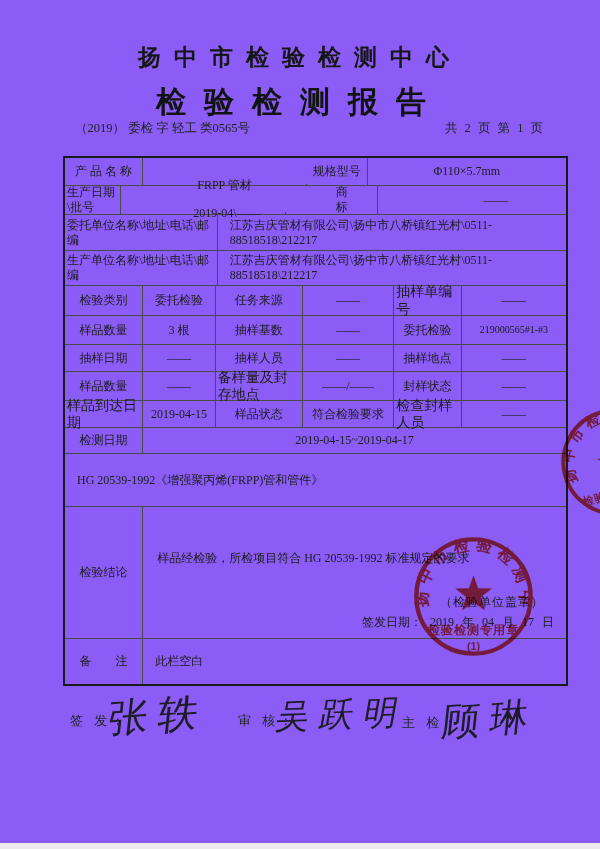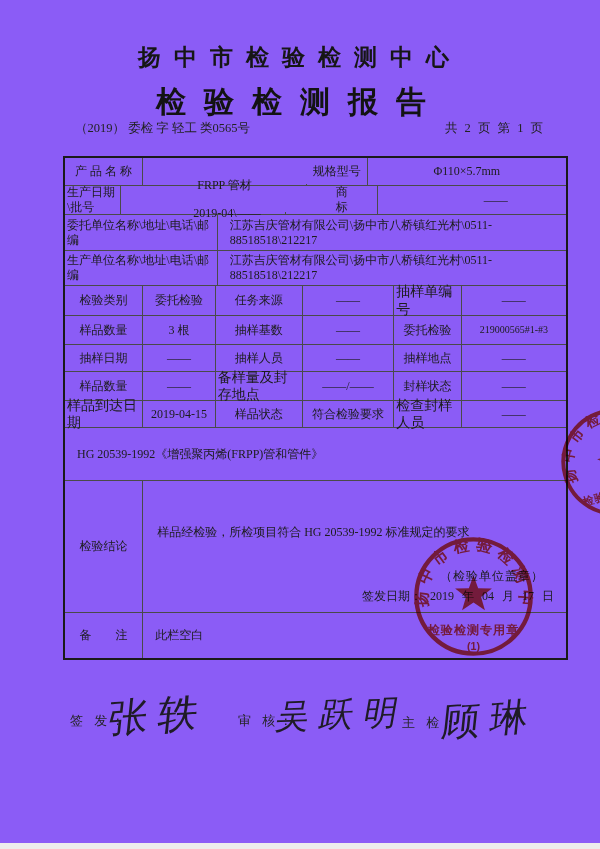--- a/index.html
+++ b/index.html
@@ -140,20 +140,24 @@
 
     <div class="row h9">
       <div class="c s1 small">样品到达日期</div>
       <div class="c s2">2019-04-15</div>
       <div class="c s3">样品状态</div>
       <div class="c s4">符合检验要求</div>
       <div class="c s5 small">检查封样人员</div>
       <div class="c s6">——</div>
     </div>
 
+    <div class="row h10">
+      <div class="c wa">检测日期</div>
+      <div class="c rest">2019-04-15~2019-04-17</div>
+    </div>
 
     <div class="row h11">
       <div class="c rest left">HG 20539-1992《增强聚丙烯(FRPP)管和管件》</div>
     </div>
 
     <div class="row h12">
       <div class="c wa">检验结论</div>
       <div class="c rest conclusion-cell">
         <span class="conclusion-text">样品经检验，所检项目符合 HG 20539-1992 标准规定的要求</span>
         <span class="seal-note">（检验单位盖章）</span>

